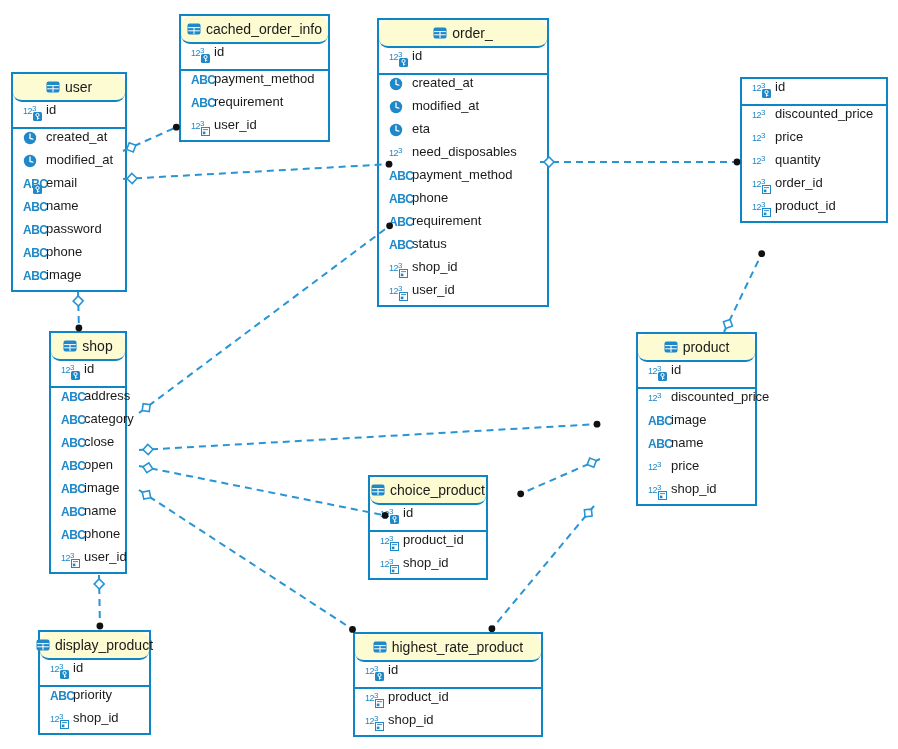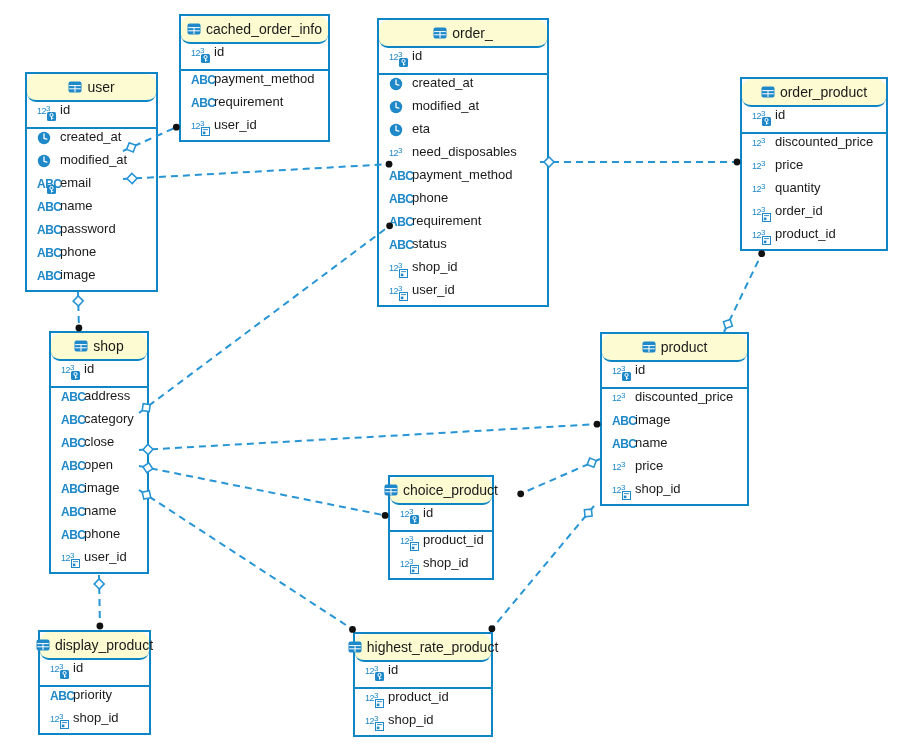--- a/index.html
+++ b/index.html
@@ -33,21 +33,21 @@
   .col-label{margin-left:2px;}
   #relations{position:absolute;left:0;top:0;pointer-events:none;}
   .rel-line{stroke:#2795d5;stroke-width:2;stroke-dasharray:7 5;fill:none;}
   .rel-diamond{fill:#ffffff;stroke:#2795d5;stroke-width:1.6;}
   .rel-dot{fill:#111111;}
 </style>
 </head>
 <body>
 
 <div id="canvas">
-    <div class="entity" style="left: 25px; top: 72px; width: 133px;">
+    <div class="entity" style="left: 11px; top: 72px; width: 116px;">
       <div class="entity-header">
         <span style="display: inline-flex;">
           <svg width="14" height="12" viewBox="0 0 14 12">
             <rect x="0.5" y="0.5" width="13" height="11" rx="2" fill="#1e88c8"></rect>
             <path d="M1.2 4.6 H12.8 M7 4.6 V11 M1.2 7.8 H12.8" stroke="#fff" stroke-width="1" fill="none"></path>
           </svg>
         </span>
         <span>user</span>
       </div>
       <div class="key-section">
@@ -267,29 +267,20 @@
               <rect x="0.5" y="0.5" width="8" height="8" fill="#fff" stroke="#1e88c8" stroke-width="1"></rect>
               <path d="M2 2.6 H7" stroke="#1e88c8" stroke-width="0.9"></path>
               <rect x="1.8" y="4.6" width="2.6" height="2.6" fill="#1e88c8"></rect>
             </svg>
           </span>
           <span class="col-label">user_id</span>
         </div>
       </div>
     </div>
     <div class="entity" style="left: 740px; top: 77px; width: 148px;">
-      <div class="entity-header">
-        <span style="display: inline-flex;">
-          <svg width="14" height="12" viewBox="0 0 14 12">
-            <rect x="0.5" y="0.5" width="13" height="11" rx="2" fill="#1e88c8"></rect>
-            <path d="M1.2 4.6 H12.8 M7 4.6 V11 M1.2 7.8 H12.8" stroke="#fff" stroke-width="1" fill="none"></path>
-          </svg>
-        </span>
-        <span>order_product</span>
-      </div>
       <div class="key-section">
         <div class="col-row pk">
           <span class="icon-box">
             <span class="ic-num">12<span class="n3">3</span></span>
             <svg width="9" height="9" viewBox="0 0 9 9" class="badge">
               <rect x="0" y="0" width="9" height="9" rx="1.5" fill="#1e88c8"></rect>
               <circle cx="4.5" cy="3" r="1.6" fill="none" stroke="#fff" stroke-width="1"></circle>
               <path d="M4.5 4.6 V7.6 M4.5 6.3 H6.3" stroke="#fff" stroke-width="1" fill="none"></path>
             </svg>
           </span>
@@ -332,21 +323,21 @@
             <svg width="9" height="9" viewBox="0 0 9 9" class="badge">
               <rect x="0.5" y="0.5" width="8" height="8" fill="#fff" stroke="#1e88c8" stroke-width="1"></rect>
               <path d="M2 2.6 H7" stroke="#1e88c8" stroke-width="0.9"></path>
               <rect x="1.8" y="4.6" width="2.6" height="2.6" fill="#1e88c8"></rect>
             </svg>
           </span>
           <span class="col-label">product_id</span>
         </div>
       </div>
     </div>
-    <div class="entity" style="left: 49px; top: 331px; width: 100px;">
+    <div class="entity" style="left: 49px; top: 331px; width: 78px;">
       <div class="entity-header">
         <span style="display: inline-flex;">
           <svg width="14" height="12" viewBox="0 0 14 12">
             <rect x="0.5" y="0.5" width="13" height="11" rx="2" fill="#1e88c8"></rect>
             <path d="M1.2 4.6 H12.8 M7 4.6 V11 M1.2 7.8 H12.8" stroke="#fff" stroke-width="1" fill="none"></path>
           </svg>
         </span>
         <span>shop</span>
       </div>
       <div class="key-section">
@@ -411,21 +402,21 @@
             <svg width="9" height="9" viewBox="0 0 9 9" class="badge">
               <rect x="0.5" y="0.5" width="8" height="8" fill="#fff" stroke="#1e88c8" stroke-width="1"></rect>
               <path d="M2 2.6 H7" stroke="#1e88c8" stroke-width="0.9"></path>
               <rect x="1.8" y="4.6" width="2.6" height="2.6" fill="#1e88c8"></rect>
             </svg>
           </span>
           <span class="col-label">user_id</span>
         </div>
       </div>
     </div>
-    <div class="entity" style="left: 600px; top: 332px; width: 149px;">
+    <div class="entity" style="left: 636px; top: 332px; width: 121px;">
       <div class="entity-header">
         <span style="display: inline-flex;">
           <svg width="14" height="12" viewBox="0 0 14 12">
             <rect x="0.5" y="0.5" width="13" height="11" rx="2" fill="#1e88c8"></rect>
             <path d="M1.2 4.6 H12.8 M7 4.6 V11 M1.2 7.8 H12.8" stroke="#fff" stroke-width="1" fill="none"></path>
           </svg>
         </span>
         <span>product</span>
       </div>
       <div class="key-section">
@@ -472,21 +463,21 @@
             <svg width="9" height="9" viewBox="0 0 9 9" class="badge">
               <rect x="0.5" y="0.5" width="8" height="8" fill="#fff" stroke="#1e88c8" stroke-width="1"></rect>
               <path d="M2 2.6 H7" stroke="#1e88c8" stroke-width="0.9"></path>
               <rect x="1.8" y="4.6" width="2.6" height="2.6" fill="#1e88c8"></rect>
             </svg>
           </span>
           <span class="col-label">shop_id</span>
         </div>
       </div>
     </div>
-    <div class="entity" style="left: 388px; top: 475px; width: 106px;">
+    <div class="entity" style="left: 368px; top: 475px; width: 120px;">
       <div class="entity-header">
         <span style="display: inline-flex;">
           <svg width="14" height="12" viewBox="0 0 14 12">
             <rect x="0.5" y="0.5" width="13" height="11" rx="2" fill="#1e88c8"></rect>
             <path d="M1.2 4.6 H12.8 M7 4.6 V11 M1.2 7.8 H12.8" stroke="#fff" stroke-width="1" fill="none"></path>
           </svg>
         </span>
         <span>choice_product</span>
       </div>
       <div class="key-section">
@@ -563,21 +554,21 @@
             <svg width="9" height="9" viewBox="0 0 9 9" class="badge">
               <rect x="0.5" y="0.5" width="8" height="8" fill="#fff" stroke="#1e88c8" stroke-width="1"></rect>
               <path d="M2 2.6 H7" stroke="#1e88c8" stroke-width="0.9"></path>
               <rect x="1.8" y="4.6" width="2.6" height="2.6" fill="#1e88c8"></rect>
             </svg>
           </span>
           <span class="col-label">shop_id</span>
         </div>
       </div>
     </div>
-    <div class="entity" style="left: 353px; top: 632px; width: 140px;">
+    <div class="entity" style="left: 353px; top: 632px; width: 190px;">
       <div class="entity-header">
         <span style="display: inline-flex;">
           <svg width="14" height="12" viewBox="0 0 14 12">
             <rect x="0.5" y="0.5" width="13" height="11" rx="2" fill="#1e88c8"></rect>
             <path d="M1.2 4.6 H12.8 M7 4.6 V11 M1.2 7.8 H12.8" stroke="#fff" stroke-width="1" fill="none"></path>
           </svg>
         </span>
         <span>highest_rate_product</span>
       </div>
       <div class="key-section">

